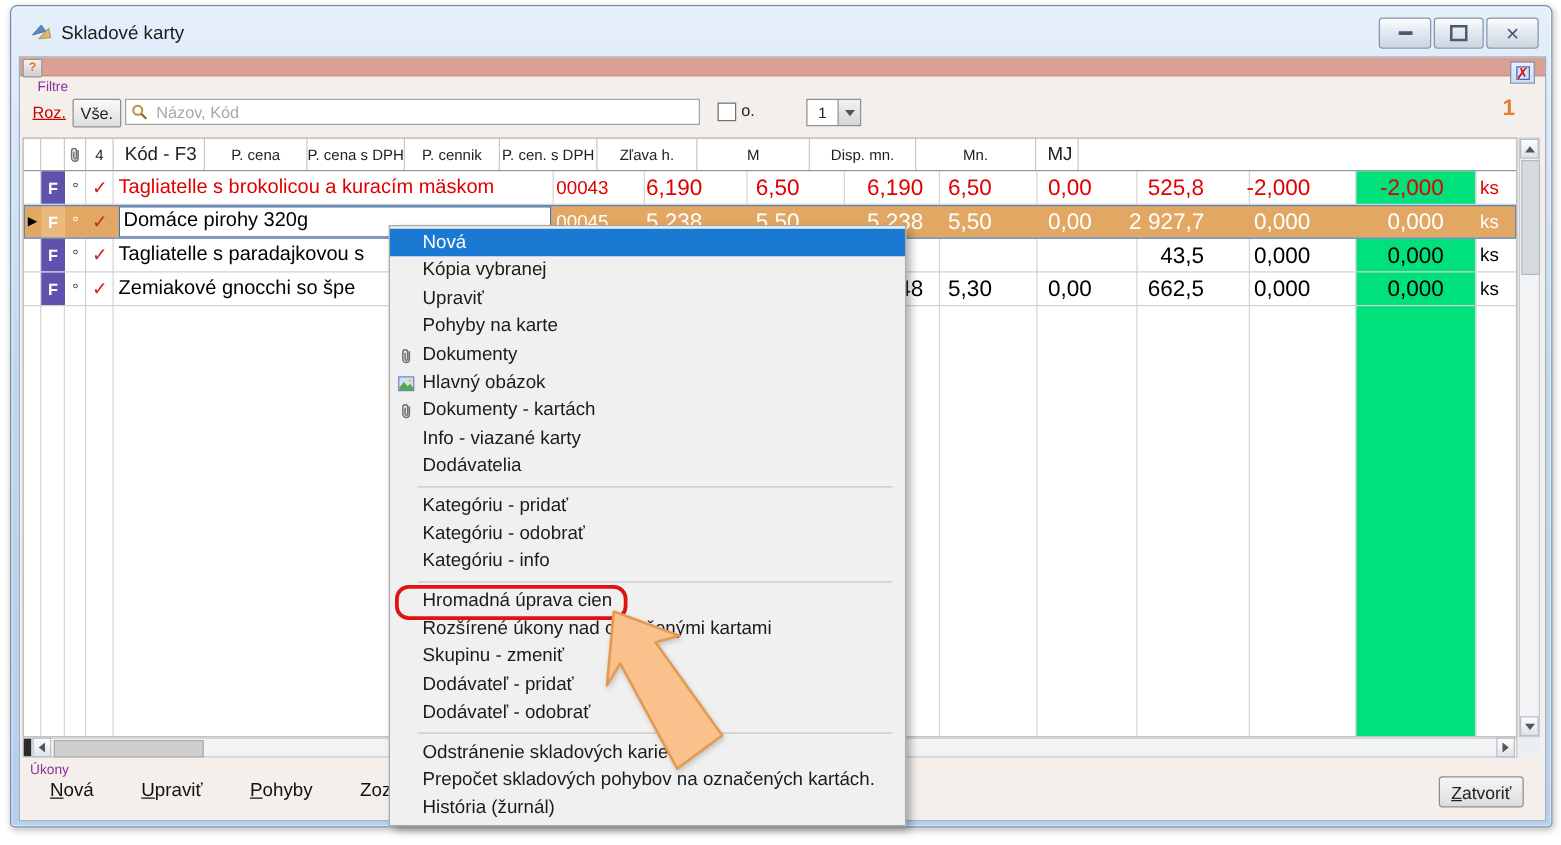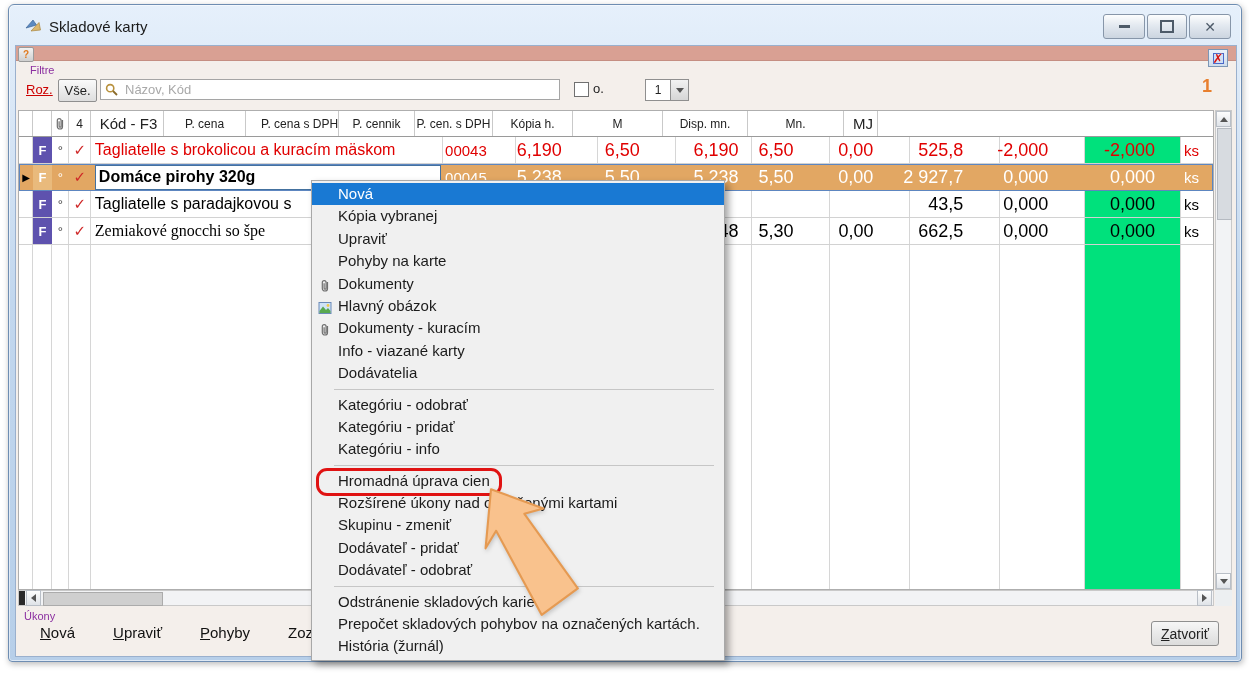--- a/index.html
+++ b/index.html
@@ -186,24 +186,24 @@
             <div class="cell cc-marker" style="width: 14px;"></div>
             <div class="cell cc-f" style="width: 19px;"></div>
             <div class="cell cc-dot" style="width: 17px;">
               <svg viewBox="0 0 14 14" width="14" height="14">
                 <path d="M9.5 3v6.4a2.6 2.6 0 0 1-5.2 0V3.6a1.9 1.9 0 0 1 3.8 0v5.6a1 1 0 0 1-2 0V4.2" fill="none" stroke="#6f6f6f" stroke-width="1.2"></path>
               </svg>
             </div>
             <div class="cell cc-check" style="width: 22px;">4</div>
             <div class="cell cc-kod" style="width: 73px;">Kód - F3</div>
             <div class="cell cc-p_cena" style="width: 82px;">P. cena</div>
-            <div class="cell cc-p_cena_dph" style="width: 78px; margin-left: 15px;">P. cena s DPH</div>
+            <div class="cell cc-p_cena_dph" style="width: 78px;">P. cena s DPH</div>
             <div class="cell cc-p_cennik" style="width: 76px;">P. cennik</div>
             <div class="cell cc-p_cen_s_dph" style="width: 78px;">P. cen. s DPH</div>
-            <div class="cell cc-zlava" style="width: 80px;">Kópia h.</div>
+            <div class="cell cc-zlava" style="width: 80px;">Zľava h.</div>
             <div class="cell cc-m" style="width: 90px;">M</div>
             <div class="cell cc-disp" style="width: 85px;">Disp. mn.</div>
             <div class="cell cc-mn" style="width: 96px;">Mn.</div>
             <div class="cell cc-mj" style="width: 34px;">MJ</div>
           </div>
         <div id="gridlayer">
             <div class="" id="green-strip" style="left: 1066px; width: 96px; background: rgb(0, 225, 124);"></div>
             <div class="vline" style="left: 13px;"></div>
             <div class="vline" style="left: 32px;"></div>
             <div class="vline" style="left: 49px;"></div>
@@ -235,21 +235,21 @@
               <div class="cell cc-m num" style="width: 90px;">525,8</div>
               <div class="cell cc-disp num" style="width: 85px;">-2,000</div>
               <div class="cell cc-mn num" style="width: 96px;">-2,000</div>
               <div class="cell cc-mj" style="width: 34px;">ks</div>
             </div>
             <div class="trow state-selected">
               <div class="cell cc-marker" style="width: 14px;">▶</div>
               <div class="cell cc-f" style="width: 19px;">F</div>
               <div class="cell cc-dot" style="width: 17px;">°</div>
               <div class="cell cc-check" style="width: 22px;">✓</div>
-              <div class="cell cc-name" style="width: 352px; font-weight: bold;">
+              <div class="cell cc-name" style="width: 352px;">
                 <div class="editor">Domáce pirohy 320g</div>
               </div>
               <div class="cell cc-kod" style="width: 73px;">00045</div>
               <div class="cell cc-p_cena num" style="width: 82px;">5,238</div>
               <div class="cell cc-p_cena_dph num" style="width: 78px;">5,50</div>
               <div class="cell cc-p_cennik num" style="width: 76px;">5,238</div>
               <div class="cell cc-p_cen_s_dph num" style="width: 78px;">5,50</div>
               <div class="cell cc-zlava num" style="width: 80px;">0,00</div>
               <div class="cell cc-m num" style="width: 90px;">2 927,7</div>
               <div class="cell cc-disp num" style="width: 85px;">0,000</div>
@@ -271,21 +271,21 @@
               <div class="cell cc-m num" style="width: 90px;">43,5</div>
               <div class="cell cc-disp num" style="width: 85px;">0,000</div>
               <div class="cell cc-mn num" style="width: 96px;">0,000</div>
               <div class="cell cc-mj" style="width: 34px;">ks</div>
             </div>
             <div class="trow state-normal">
               <div class="cell cc-marker" style="width: 14px;"></div>
               <div class="cell cc-f" style="width: 19px;">F</div>
               <div class="cell cc-dot" style="width: 17px;">°</div>
               <div class="cell cc-check" style="width: 22px;">✓</div>
-              <div class="cell cc-name" style="width: 352px; font-family: Liberation Serif, serif;">Zemiakové gnocchi so špe</div>
+              <div class="cell cc-name" style="width: 352px;">Zemiakové gnocchi so špe</div>
               <div class="cell cc-kod" style="width: 73px;"></div>
               <div class="cell cc-p_cena num" style="width: 82px;"></div>
               <div class="cell cc-p_cena_dph num" style="width: 78px;"></div>
               <div class="cell cc-p_cennik num" style="width: 76px;">5,048</div>
               <div class="cell cc-p_cen_s_dph num" style="width: 78px;">5,30</div>
               <div class="cell cc-zlava num" style="width: 80px;">0,00</div>
               <div class="cell cc-m num" style="width: 90px;">662,5</div>
               <div class="cell cc-disp num" style="width: 85px;">0,000</div>
               <div class="cell cc-mn num" style="width: 96px;">0,000</div>
               <div class="cell cc-mj" style="width: 34px;">ks</div>
@@ -334,26 +334,26 @@
       <div class="mitem"><span class="micon"><svg viewBox="0 0 14 14" width="14" height="14">
             <path d="M9.5 3v6.4a2.6 2.6 0 0 1-5.2 0V3.6a1.9 1.9 0 0 1 3.8 0v5.6a1 1 0 0 1-2 0V4.2" fill="none" stroke="#6f6f6f" stroke-width="1.2"></path>
           </svg></span><span>Dokumenty</span></div>
       <div class="mitem"><span class="micon"><svg viewBox="0 0 14 14" width="14" height="14">
             <rect x="1" y="1.5" width="12" height="11" fill="#cfe3f7" stroke="#6a8ab8"></rect>
             <path d="M1.5 10 L5 5.5 L8 9 L10 7 L12.5 10 L12.5 12 L1.5 12 Z" fill="#58a84e"></path>
             <circle cx="10" cy="4.5" r="1.4" fill="#f2c94c"></circle>
           </svg></span><span>Hlavný obázok</span></div>
       <div class="mitem"><span class="micon"><svg viewBox="0 0 14 14" width="14" height="14">
             <path d="M9.5 3v6.4a2.6 2.6 0 0 1-5.2 0V3.6a1.9 1.9 0 0 1 3.8 0v5.6a1 1 0 0 1-2 0V4.2" fill="none" stroke="#6f6f6f" stroke-width="1.2"></path>
-          </svg></span><span>Dokumenty - kuracím</span></div>
+          </svg></span><span>Dokumenty - kartách</span></div>
       <div class="mitem"><span>Info - viazané karty</span></div>
       <div class="mitem"><span>Dodávatelia</span></div>
       <div class="msep"></div>
+      <div class="mitem"><span>Kategóriu - pridať</span></div>
       <div class="mitem"><span>Kategóriu - odobrať</span></div>
-      <div class="mitem"><span>Kategóriu - pridať</span></div>
       <div class="mitem"><span>Kategóriu - info</span></div>
       <div class="msep"></div>
       <div class="mitem annotated"><span>Hromadná úprava cien</span></div>
       <div class="mitem"><span>Rozšírené úkony nad označenými kartami</span></div>
       <div class="mitem"><span>Skupinu - zmeniť</span></div>
       <div class="mitem"><span>Dodávateľ - pridať</span></div>
       <div class="mitem"><span>Dodávateľ - odobrať</span></div>
       <div class="msep"></div>
       <div class="mitem"><span>Odstránenie skladových kariet</span></div>
       <div class="mitem"><span>Prepočet skladových pohybov na označených kartách.</span></div>

